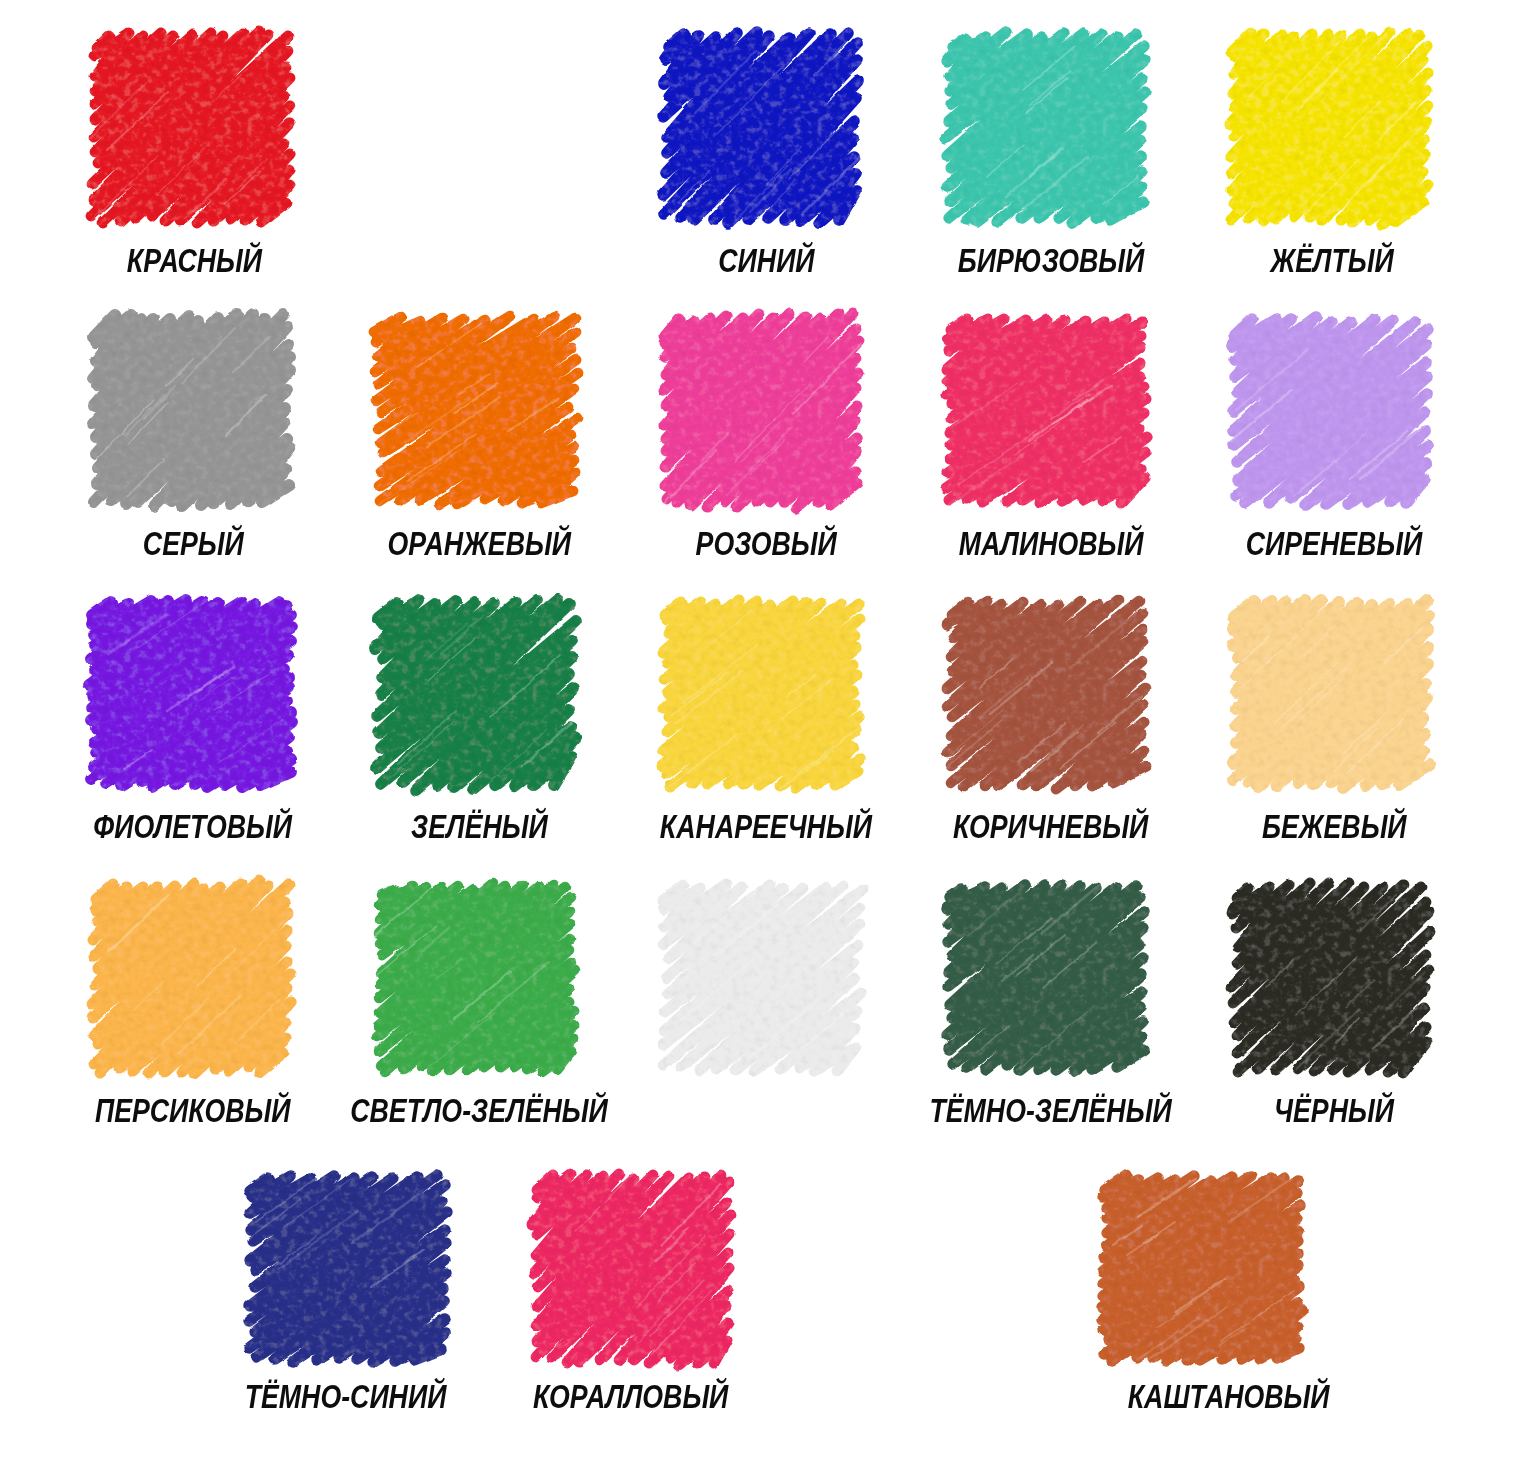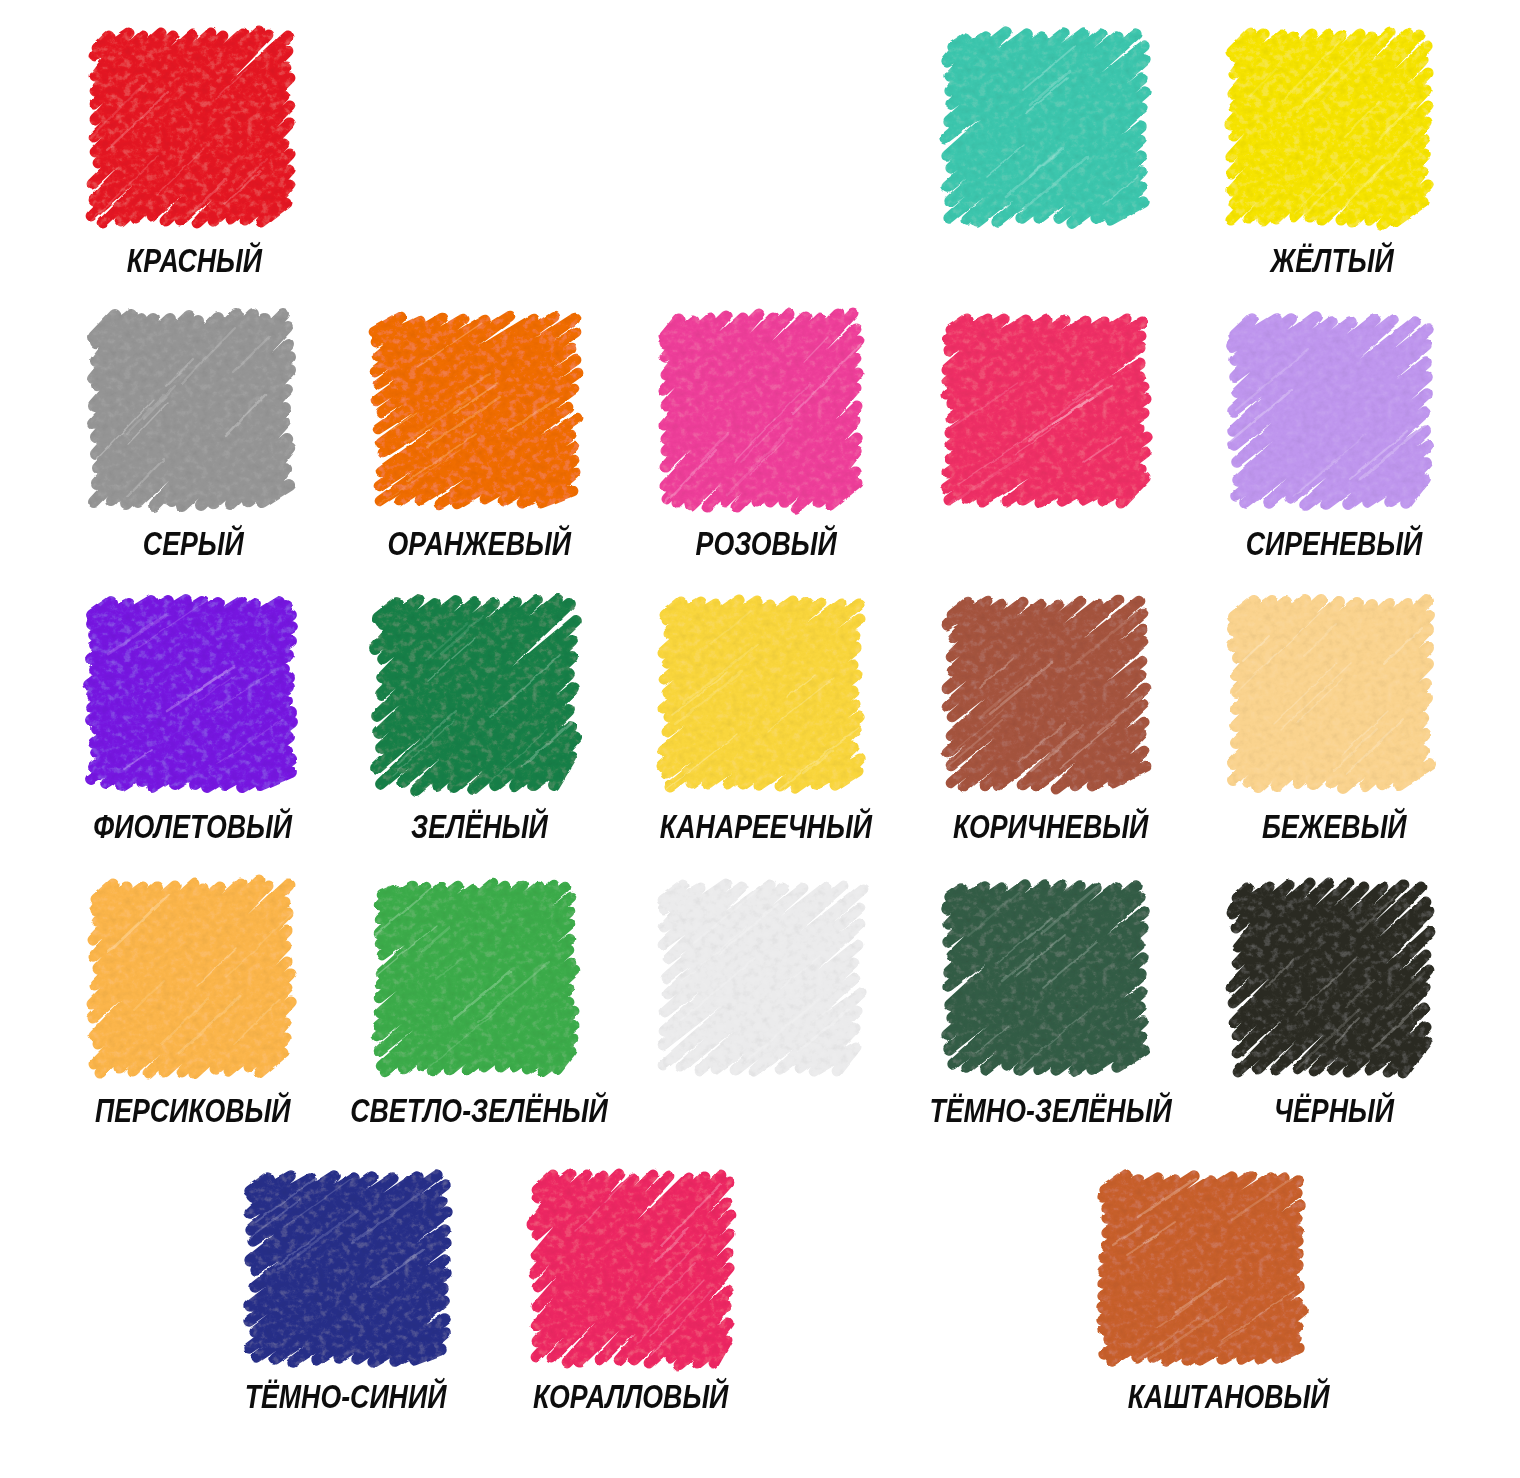--- a/index.html
+++ b/index.html
@@ -54,36 +54,57 @@
           <path stroke="#ffffff" fill="none" stroke-linecap="round" d="M-13 183L56 116" stroke-width="1.7" stroke-opacity="0.15"></path>
           <path stroke="#ffffff" fill="none" stroke-linecap="round" d="M115 59L146 28" stroke-width="1.5" stroke-opacity="0.16"></path>
           <path stroke="#ffffff" fill="none" stroke-linecap="round" d="M92 170L126 138" stroke-width="2.7" stroke-opacity="0.19"></path>
           <path stroke="#ffffff" fill="none" stroke-linecap="round" d="M135 148L166 118" stroke-width="2.2" stroke-opacity="0.12"></path>
           <path stroke="#ffffff" fill="none" stroke-linecap="round" d="M-15 100L45 42" stroke-width="2.1" stroke-opacity="0.13"></path>
           <path stroke="#ffffff" fill="none" stroke-linecap="round" d="M124 163L159 130" stroke-width="1.9" stroke-opacity="0.2"></path>
         </g>
       </svg>
 <div class="label" style="left:-197.0px;top:213px"><span class="ltext">КРАСНЫЙ</span></div>
 </div>
+<div class="cell" style="left:661.0px;top:31px;width:200px">
+<svg class="sw-svg" width="200" height="193" viewBox="-10 -10 200 193">
+        <g filter="url(#mottle)">
+          <path fill="none" stroke-linecap="round" stroke-linejoin="round" d="M-2 6L13 -7L-5 18L27 -5L-7 42L45 -4L-2 55L66 -8L-8 76L86 -9L-4 96L99 -6L-4 112L118 -3L-5 132L138 -8L-8 154L159 -7L-7 173L177 -8L10 177L186 2L23 178L186 19L43 179L187 40L57 182L185 57L77 178L184 80L97 177L183 97L114 179L183 116L129 180L185 132L148 182L185 150L168 179" stroke="#161FC2" stroke-width="11.6"></path>
+        </g>
+        <g filter="url(#rough)">
+          <path stroke="#ffffff" fill="none" stroke-linecap="round" d="M7 162L39 129" stroke-width="1.5" stroke-opacity="0.18"></path>
+          <path stroke="#ffffff" fill="none" stroke-linecap="round" d="M89 177L125 139" stroke-width="1.9" stroke-opacity="0.13"></path>
+          <path stroke="#ffffff" fill="none" stroke-linecap="round" d="M46 93L110 27" stroke-width="1.3" stroke-opacity="0.19"></path>
+          <path stroke="#ffffff" fill="none" stroke-linecap="round" d="M95 144L130 107" stroke-width="1.4" stroke-opacity="0.17"></path>
+          <path stroke="#ffffff" fill="none" stroke-linecap="round" d="M132 174L197 107" stroke-width="2.7" stroke-opacity="0.22"></path>
+          <path stroke="#ffffff" fill="none" stroke-linecap="round" d="M65 179L116 126" stroke-width="1.9" stroke-opacity="0.14"></path>
+          <path stroke="#ffffff" fill="none" stroke-linecap="round" d="M79 171L120 129" stroke-width="2.4" stroke-opacity="0.14"></path>
+          <path stroke="#ffffff" fill="none" stroke-linecap="round" d="M24 72L85 10" stroke-width="2.3" stroke-opacity="0.16"></path>
+          <path stroke="#ffffff" fill="none" stroke-linecap="round" d="M118 139L169 86" stroke-width="1.2" stroke-opacity="0.23"></path>
+          <path stroke="#ffffff" fill="none" stroke-linecap="round" d="M143 35L176 1" stroke-width="2.2" stroke-opacity="0.21"></path>
+        </g>
+      </svg>
+<div class="label" style="left:-195.0px;top:213px"><span class="ltext">СИНИЙ</span></div>
+</div>
 <div class="cell" style="left:946.0px;top:31px;width:200px">
 <svg class="sw-svg" width="200" height="193" viewBox="-10 -10 200 193">
         <g filter="url(#mottle)">
           <path fill="none" stroke-linecap="round" stroke-linejoin="round" d="M-3 6L9 -2L-9 20L29 -4L-6 35L50 -9L-6 49L71 -7L-5 63L86 -4L-7 81L108 -8L-11 97L128 -8L-9 115L145 -7L-5 127L161 -4L-9 146L180 -7L-6 160L188 5L-7 177L189 19L11 179L186 38L21 180L189 51L41 181L186 67L66 177L186 85L83 176L185 99L103 177L185 115L116 182L186 130L140 177L185 146L154 179L187 161" stroke="#3EC6AD" stroke-width="11.3"></path>
         </g>
         <g filter="url(#rough)">
           <path stroke="#ffffff" fill="none" stroke-linecap="round" d="M67 169L131 116" stroke-width="2.8" stroke-opacity="0.19"></path>
           <path stroke="#ffffff" fill="none" stroke-linecap="round" d="M74 64L114 30" stroke-width="2.7" stroke-opacity="0.19"></path>
           <path stroke="#ffffff" fill="none" stroke-linecap="round" d="M147 164L183 135" stroke-width="1.5" stroke-opacity="0.24"></path>
           <path stroke="#ffffff" fill="none" stroke-linecap="round" d="M70 72L111 37" stroke-width="1.8" stroke-opacity="0.24"></path>
           <path stroke="#ffffff" fill="none" stroke-linecap="round" d="M30 136L68 104" stroke-width="1.5" stroke-opacity="0.25"></path>
           <path stroke="#ffffff" fill="none" stroke-linecap="round" d="M50 156L108 107" stroke-width="2.7" stroke-opacity="0.19"></path>
           <path stroke="#ffffff" fill="none" stroke-linecap="round" d="M67 49L119 5" stroke-width="1.7" stroke-opacity="0.23"></path>
           <path stroke="#ffffff" fill="none" stroke-linecap="round" d="M74 135L106 107" stroke-width="2.6" stroke-opacity="0.15"></path>
         </g>
       </svg>
+<div class="label" style="left:-195.0px;top:213px"><span class="ltext">БИРЮЗОВЫЙ</span></div>
 </div>
 <div class="cell" style="left:1229px;top:31px;width:200px">
 <svg class="sw-svg" width="200" height="193" viewBox="-10 -10 200 193">
         <g filter="url(#mottle)">
           <path fill="none" stroke-linecap="round" stroke-linejoin="round" d="M-7 11L12 -8L-3 16L24 -7L-5 33L43 -6L-6 52L54 -4L-5 67L73 -7L-9 84L90 -7L-5 95L103 -6L-8 116L121 -7L-8 133L133 -4L-7 150L151 -9L-5 163L168 -7L-8 179L180 -6L10 178L188 5L24 179L183 20L37 178L189 32L55 176L187 49L71 176L189 65L83 179L188 81L102 179L186 98L113 181L186 113L130 179L184 130L143 184L189 144L156 181L184 161" stroke="#F6E400" stroke-width="11.2"></path>
         </g>
         <g filter="url(#rough)">
           <path stroke="#ffffff" fill="none" stroke-linecap="round" d="M11 55L37 28" stroke-width="2.1" stroke-opacity="0.14"></path>
           <path stroke="#ffffff" fill="none" stroke-linecap="round" d="M55 173L102 124" stroke-width="1.2" stroke-opacity="0.15"></path>
           <path stroke="#ffffff" fill="none" stroke-linecap="round" d="M66 60L127 -2" stroke-width="1.9" stroke-opacity="0.16"></path>
@@ -166,20 +187,21 @@
           <path stroke="#ffffff" fill="none" stroke-linecap="round" d="M-11 184L67 131" stroke-width="2.8" stroke-opacity="0.1"></path>
           <path stroke="#ffffff" fill="none" stroke-linecap="round" d="M58 131L104 99" stroke-width="1.2" stroke-opacity="0.19"></path>
           <path stroke="#ffffff" fill="none" stroke-linecap="round" d="M-4 103L62 59" stroke-width="1.9" stroke-opacity="0.13"></path>
           <path stroke="#ffffff" fill="none" stroke-linecap="round" d="M97 100L155 61" stroke-width="2.7" stroke-opacity="0.24"></path>
           <path stroke="#ffffff" fill="none" stroke-linecap="round" d="M73 116L137 73" stroke-width="2.5" stroke-opacity="0.25"></path>
           <path stroke="#ffffff" fill="none" stroke-linecap="round" d="M117 77L147 56" stroke-width="2.2" stroke-opacity="0.18"></path>
           <path stroke="#ffffff" fill="none" stroke-linecap="round" d="M3 160L82 106" stroke-width="1.3" stroke-opacity="0.18"></path>
           <path stroke="#ffffff" fill="none" stroke-linecap="round" d="M95 95L134 69" stroke-width="2" stroke-opacity="0.17"></path>
         </g>
       </svg>
+<div class="label" style="left:-195.0px;top:213px"><span class="ltext">МАЛИНОВЫЙ</span></div>
 </div>
 <div class="cell" style="left:1231.0px;top:314px;width:200px">
 <svg class="sw-svg" width="200" height="193" viewBox="-10 -10 200 193">
         <g filter="url(#mottle)">
           <path fill="none" stroke-linecap="round" stroke-linejoin="round" d="M-6 11L11 -5L-9 22L35 -5L-6 36L50 -5L-6 52L75 -7L-4 69L91 -3L-8 87L110 -2L-8 107L134 -5L-7 121L152 -4L-4 138L174 -2L-3 156L187 5L-5 172L185 21L5 179L185 39L28 178L186 53L49 175L186 70L65 181L184 88L85 180L184 107L107 180L187 122L126 178L185 139L149 177L184 155L165 179" stroke="#BF96EE" stroke-width="11.6"></path>
         </g>
         <g filter="url(#rough)">
           <path stroke="#ffffff" fill="none" stroke-linecap="round" d="M-13 119L51 65" stroke-width="2.3" stroke-opacity="0.25"></path>
           <path stroke="#ffffff" fill="none" stroke-linecap="round" d="M119 155L194 92" stroke-width="2.8" stroke-opacity="0.22"></path>
           <path stroke="#ffffff" fill="none" stroke-linecap="round" d="M51 173L125 110" stroke-width="1.4" stroke-opacity="0.12"></path>

